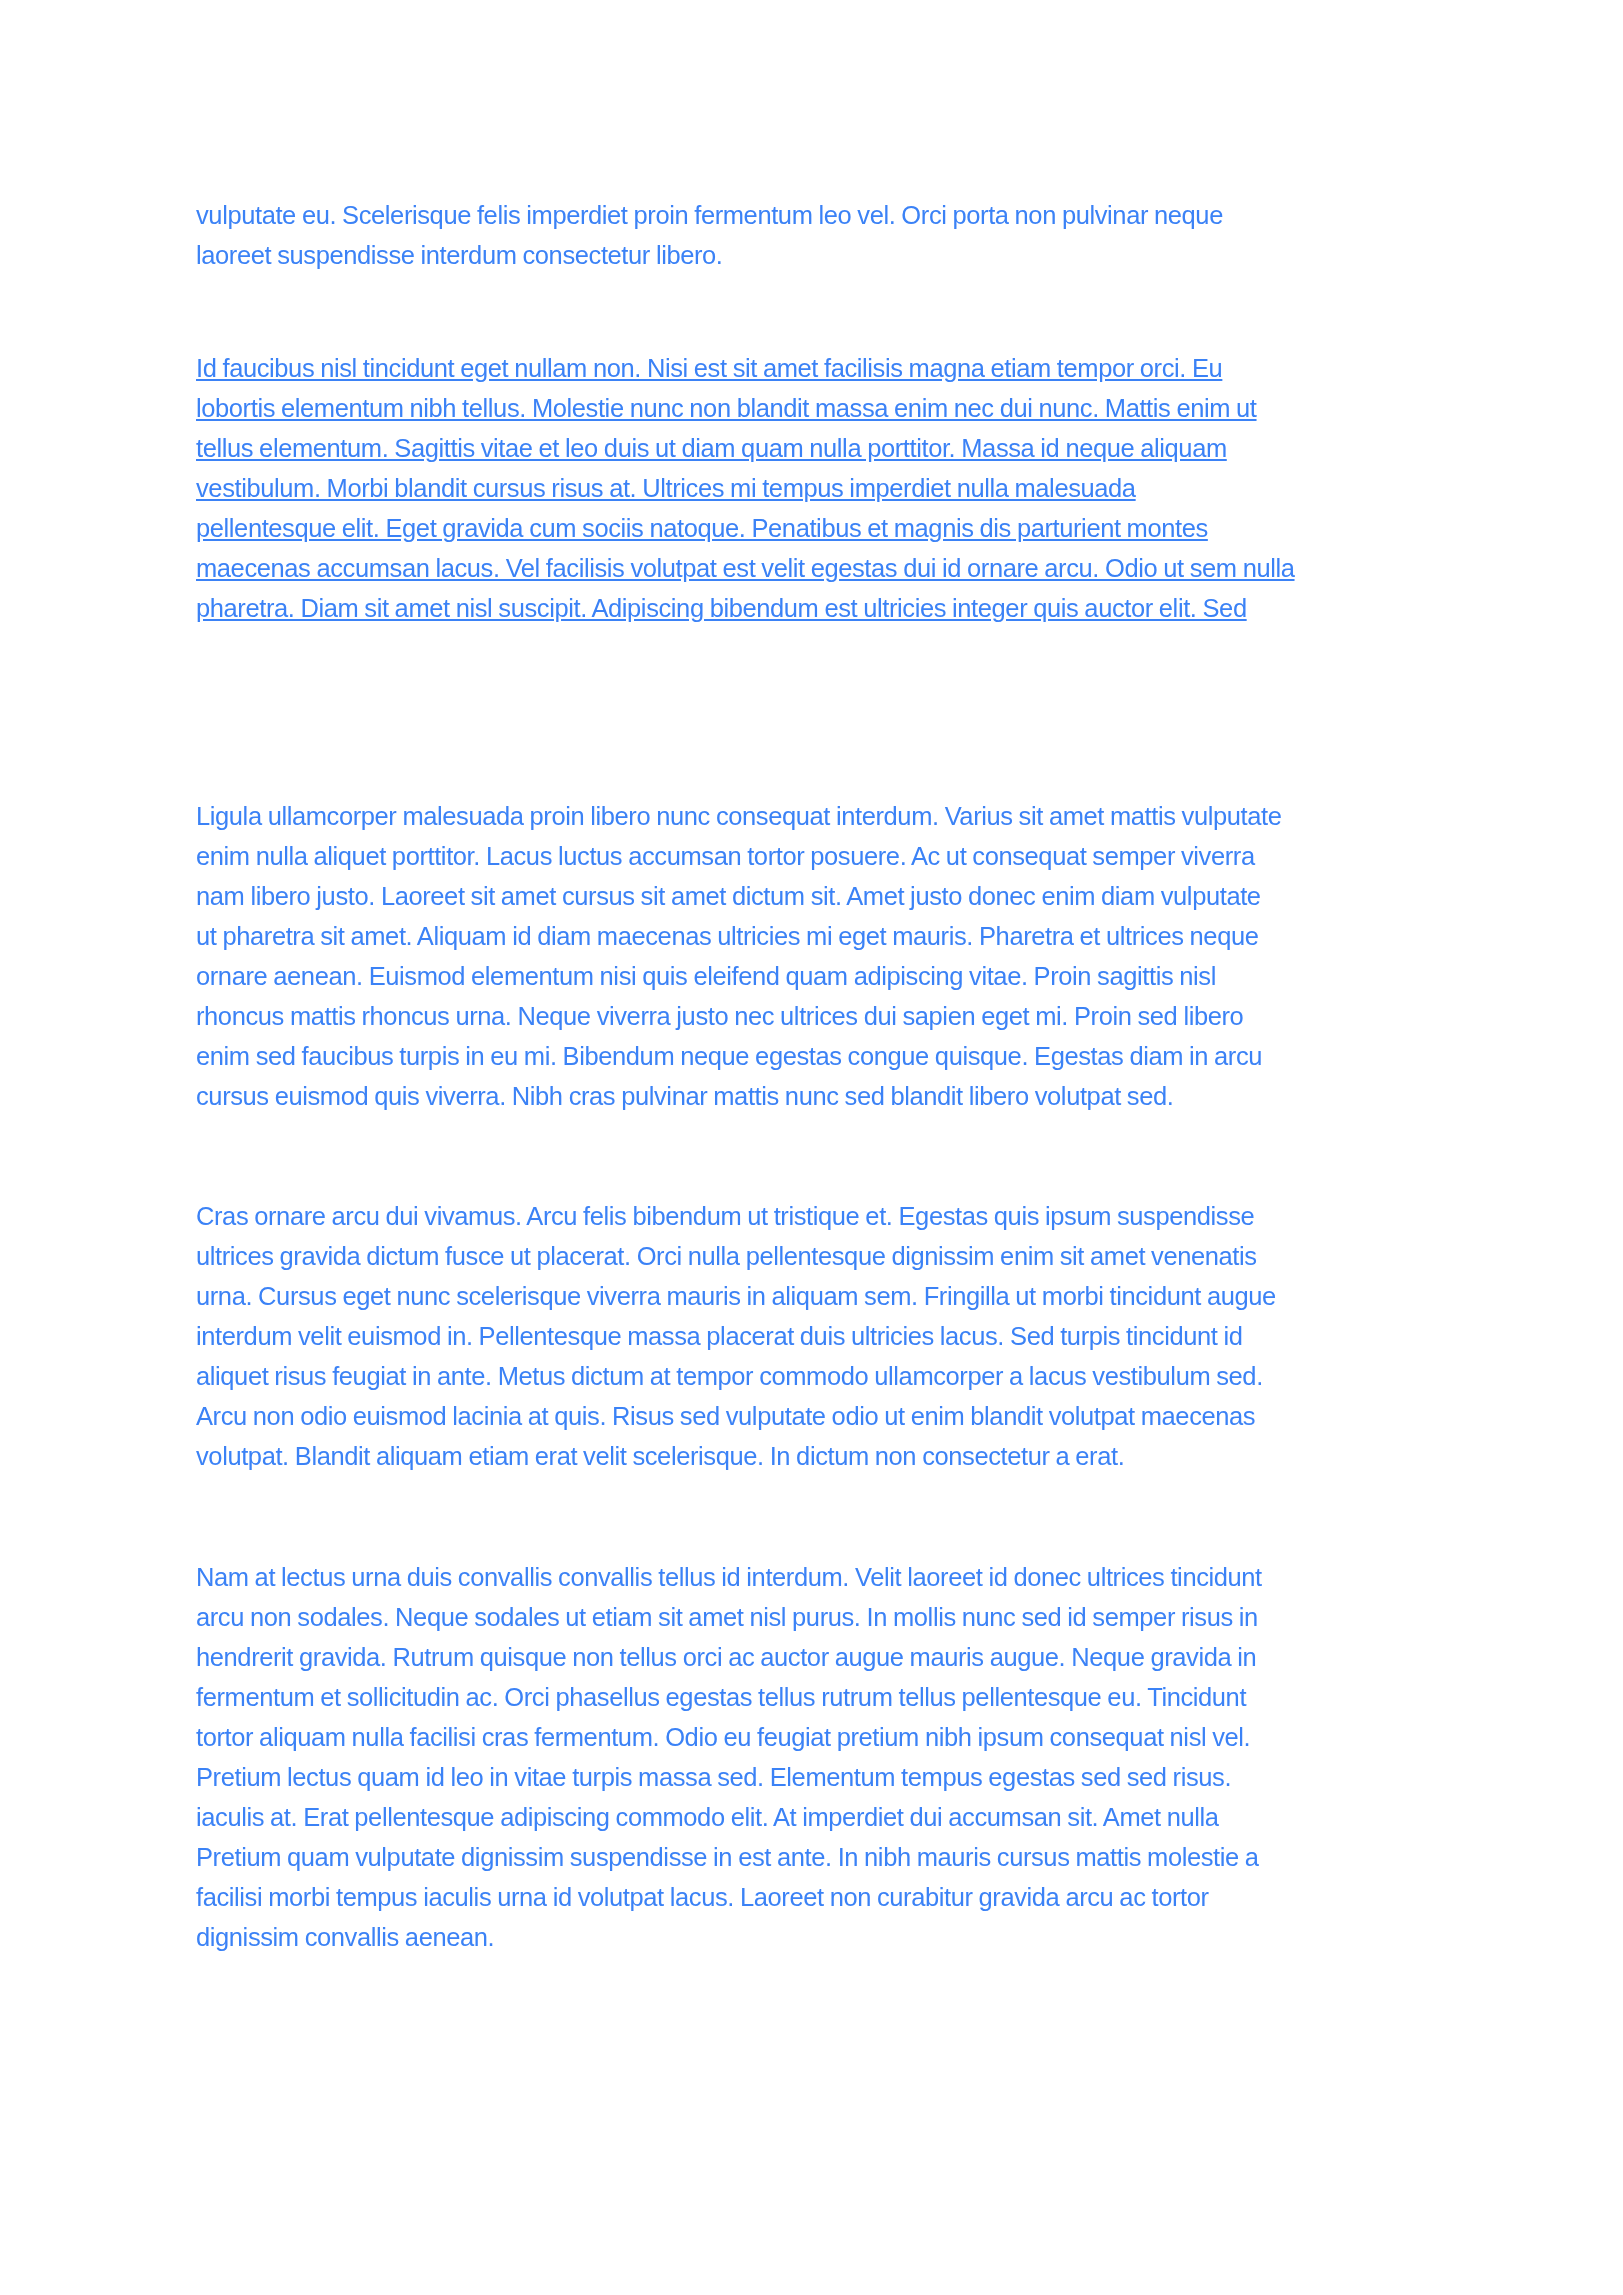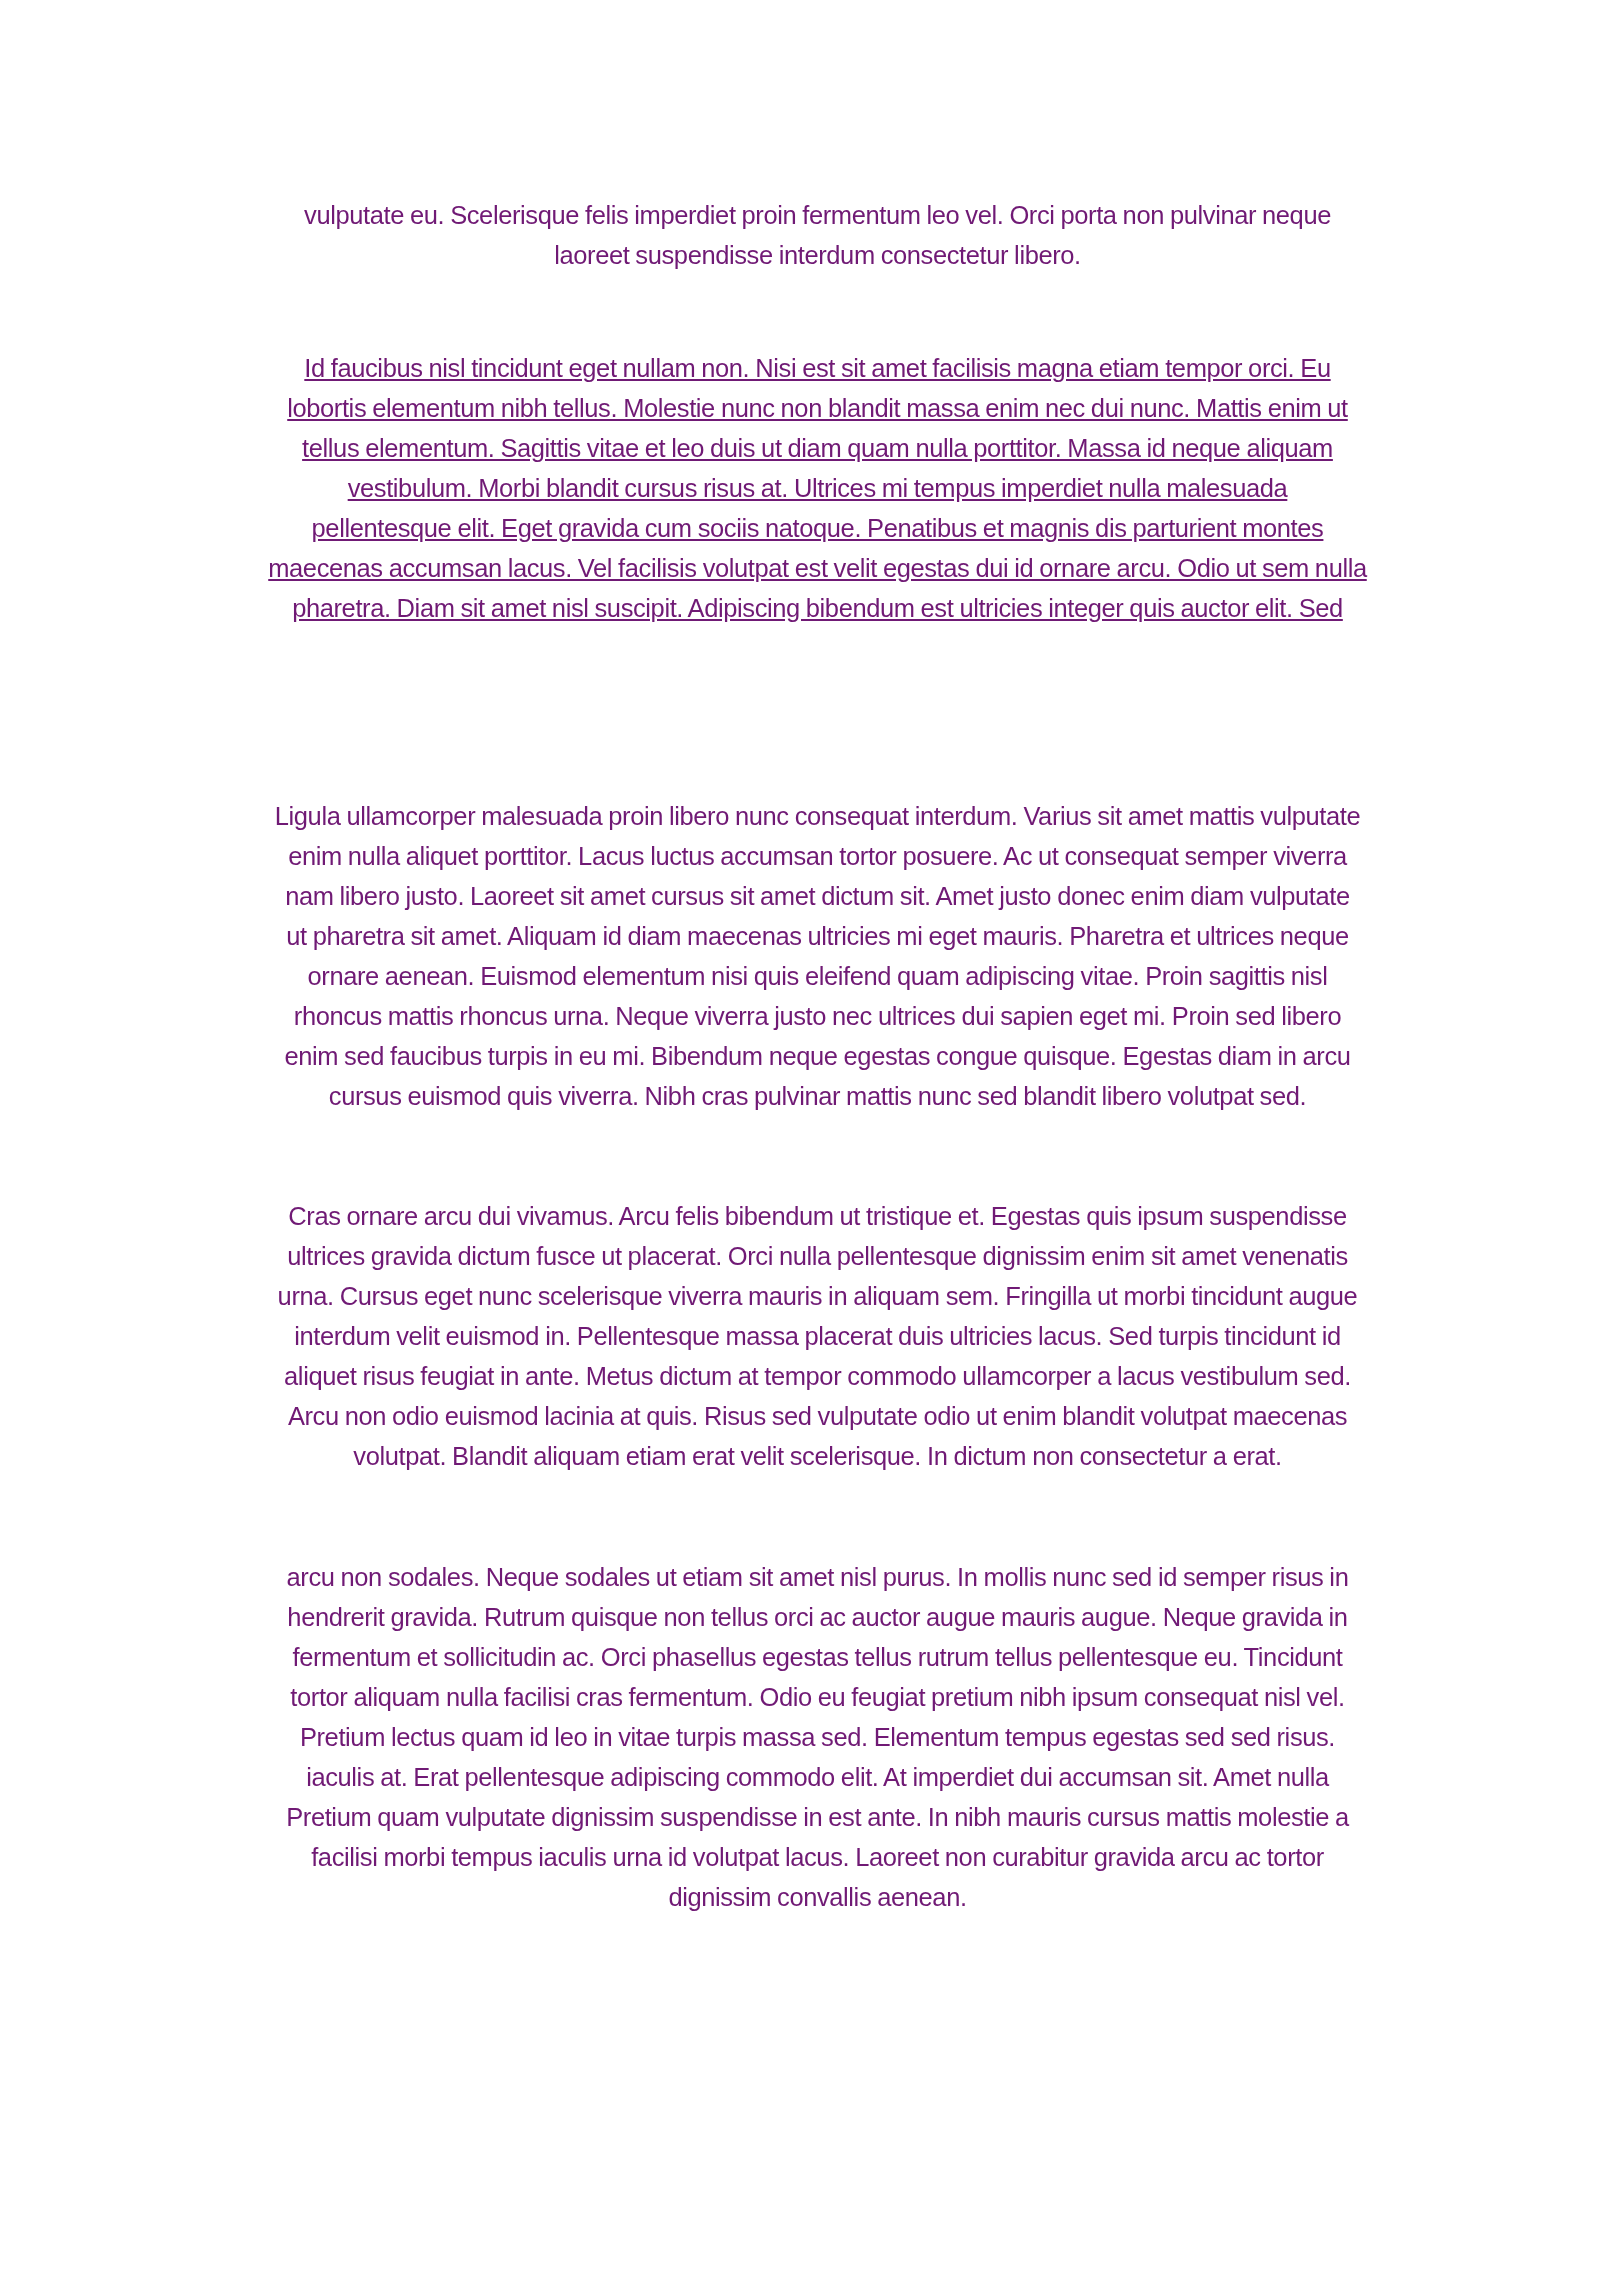--- a/index.html
+++ b/index.html
@@ -7,25 +7,24 @@
   .page {
     position: absolute; left: 0; top: 0; width: 1623px; height: 2295px; background: #ffffff;
   }
   .para {
     position: absolute;
     left: 196px;
     width: 1243px;
     font-family: "Liberation Sans", sans-serif;
     font-size: 25.5px;
     line-height: 40px;
-    color: #701a75;
+    color: #3b82f6;
     letter-spacing: -0.4px;
     word-spacing: -0.7px;
     white-space: nowrap;
-    text-align: center;
   }
   .line { display: block; }
 </style>
 </head>
 <body>
 
 <div class="page">
 
   <div class="para" style="top:195px;">
     <span class="line">vulputate eu. Scelerisque felis imperdiet proin fermentum leo vel. Orci porta non pulvinar neque</span>
@@ -57,20 +56,21 @@
     <span class="line">Cras ornare arcu dui vivamus. Arcu felis bibendum ut tristique et. Egestas quis ipsum suspendisse</span>
     <span class="line">ultrices gravida dictum fusce ut placerat. Orci nulla pellentesque dignissim enim sit amet venenatis</span>
     <span class="line">urna. Cursus eget nunc scelerisque viverra mauris in aliquam sem. Fringilla ut morbi tincidunt augue</span>
     <span class="line">interdum velit euismod in. Pellentesque massa placerat duis ultricies lacus. Sed turpis tincidunt id</span>
     <span class="line">aliquet risus feugiat in ante. Metus dictum at tempor commodo ullamcorper a lacus vestibulum sed.</span>
     <span class="line">Arcu non odio euismod lacinia at quis. Risus sed vulputate odio ut enim blandit volutpat maecenas</span>
     <span class="line">volutpat. Blandit aliquam etiam erat velit scelerisque. In dictum non consectetur a erat.</span>
   </div>
 
   <div class="para" style="top:1557px;">
+    <span class="line">Nam at lectus urna duis convallis convallis tellus id interdum. Velit laoreet id donec ultrices tincidunt</span>
     <span class="line">arcu non sodales. Neque sodales ut etiam sit amet nisl purus. In mollis nunc sed id semper risus in</span>
     <span class="line">hendrerit gravida. Rutrum quisque non tellus orci ac auctor augue mauris augue. Neque gravida in</span>
     <span class="line">fermentum et sollicitudin ac. Orci phasellus egestas tellus rutrum tellus pellentesque eu. Tincidunt</span>
     <span class="line">tortor aliquam nulla facilisi cras fermentum. Odio eu feugiat pretium nibh ipsum consequat nisl vel.</span>
     <span class="line">Pretium lectus quam id leo in vitae turpis massa sed. Elementum tempus egestas sed sed risus.</span>
     <span class="line">iaculis at. Erat pellentesque adipiscing commodo elit. At imperdiet dui accumsan sit. Amet nulla</span>
     <span class="line">Pretium quam vulputate dignissim suspendisse in est ante. In nibh mauris cursus mattis molestie a</span>
     <span class="line">facilisi morbi tempus iaculis urna id volutpat lacus. Laoreet non curabitur gravida arcu ac tortor</span>
     <span class="line">dignissim convallis aenean.</span>
   </div>

